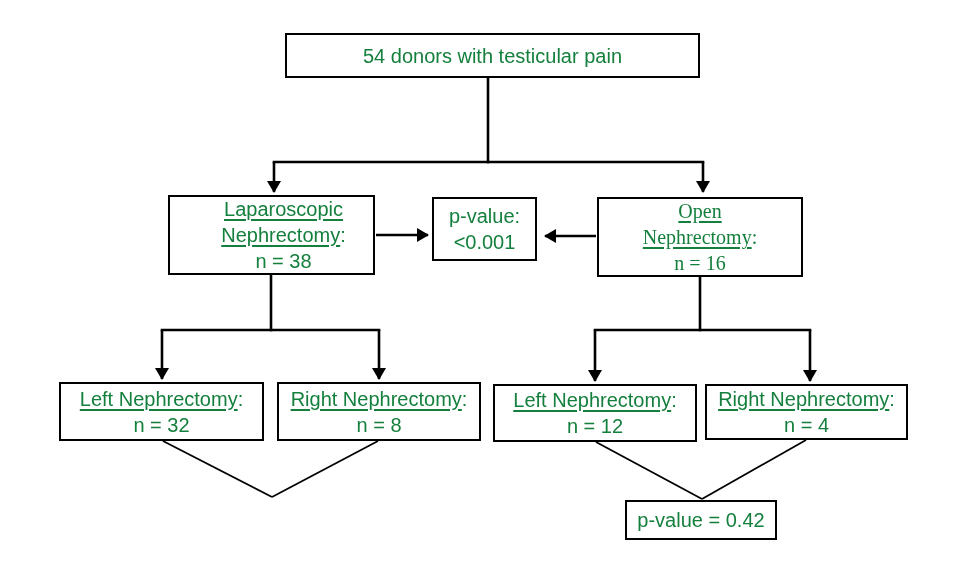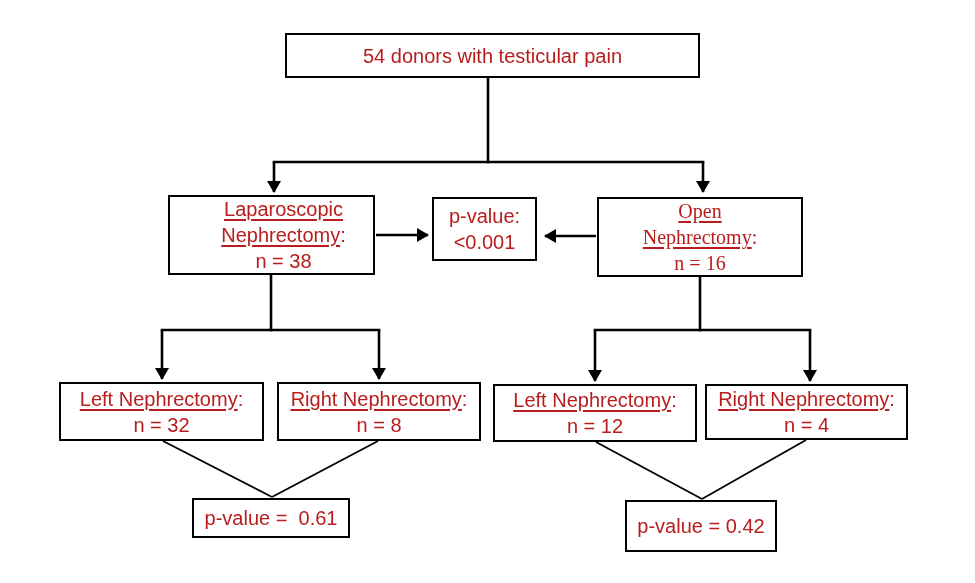--- a/index.html
+++ b/index.html
@@ -6,21 +6,21 @@
     margin: 0;
     padding: 0;
     background: #ffffff;
   }
   #figure {
     position: relative;
     width: 975px;
     height: 583px;
     background: #ffffff;
     font-family: "Liberation Sans", "DejaVu Sans", sans-serif;
-    color: #b91c1c;
+    color: #15803d;
     overflow: hidden;
   }
   #edges {
     position: absolute;
     left: 0; top: 0;
     width: 975px; height: 583px;
   }
   .node {
     position: absolute;
     box-sizing: border-box;
@@ -43,21 +43,21 @@
   
   #node-root       { left: 285px; top: 33px;  width: 415px; height: 45px; }
   #node-lap        { left: 168px; top: 195px; width: 207px; height: 80px; padding-left: 24px; }
   #node-pmid       { left: 432px; top: 197px; width: 105px; height: 64px; }
   #node-open       { left: 597px; top: 197px; width: 206px; height: 80px; font-family: Liberation Serif, serif; }
   #node-lap-left   { left: 59px;  top: 382px; width: 205px; height: 59px; }
   #node-lap-right  { left: 277px; top: 382px; width: 204px; height: 59px; }
   #node-open-left  { left: 493px; top: 384px; width: 204px; height: 58px; }
   #node-open-right { left: 705px; top: 384px; width: 203px; height: 56px; }
   #node-plap       { left: 192px; top: 498px; width: 158px; height: 40px; }
-  #node-popen      { left: 625px; top: 500px; width: 152px; height: 52px; }
+  #node-popen      { left: 625px; top: 500px; width: 152px; height: 40px; }
 </style>
 </head>
 <body>
 
 <div id="figure">
 
   <svg id="edges" viewBox="0 0 975 583" xmlns="http://www.w3.org/2000/svg">
     <defs>
       <marker id="arrow" markerUnits="userSpaceOnUse" markerWidth="16" markerHeight="16" refX="11" refY="7" orient="auto">
         <path d="M0,0 L12,7 L0,14 Z" fill="#000000"></path>
@@ -125,21 +125,18 @@
   <div class="node" id="node-open-left">
     <div><span class="u">Left Nephrectomy</span><span>:</span></div>
     <div>n = 12</div>
   </div>
 
   <div class="node" id="node-open-right">
     <div><span class="u">Right Nephrectomy</span><span>:</span></div>
     <div>n = 4</div>
   </div>
 
-  <div class="node" id="node-plap">
-    <div>p-value =  0.61</div>
-  </div>
 
   <div class="node" id="node-popen">
     <div>p-value = 0.42</div>
   </div>
 
 </div>
 
 </body></html>

